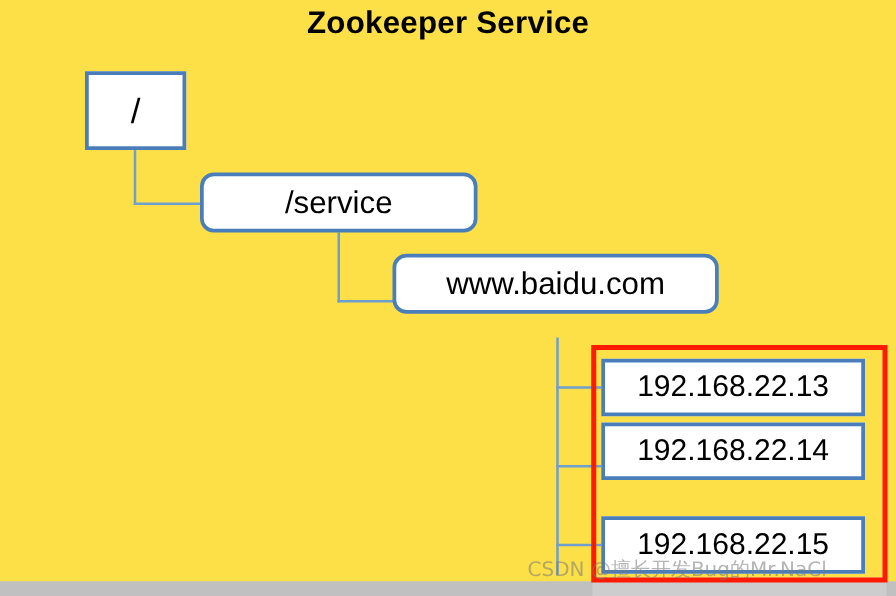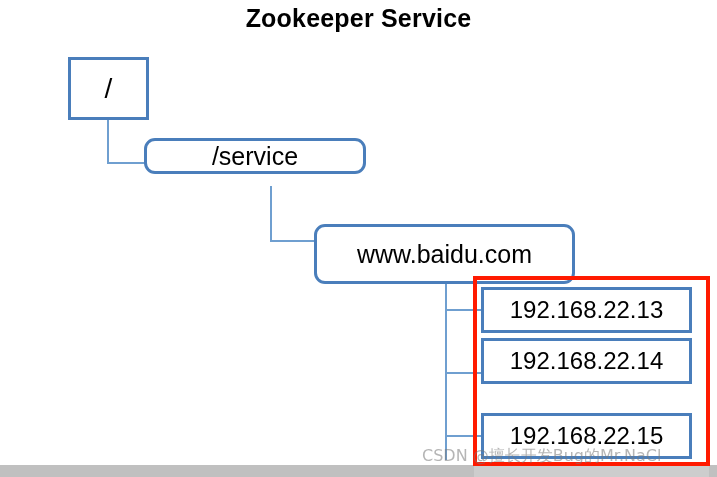--- a/index.html
+++ b/index.html
@@ -10,21 +10,21 @@
     width: 717px;
     height: 477px;
     background: #cdcdcd;
     font-family: "Liberation Sans", sans-serif;
     overflow: hidden;
   }
   #canvas {
     position: relative;
     width: 717px;
     height: 477px;
-    background: #ffffff;
+    background: #fde047;
     overflow: hidden;
   }
   
   .bottom-strip {
     position: absolute;
     left: 0;
     bottom: 0;
     width: 717px;
     height: 12px;
     background: #c0c0c0;
@@ -56,30 +56,30 @@
     border-radius: 11px;
   }
   .node-root {
     left: 68px;
     top: 57px;
     width: 81px;
     height: 63px;
     font-size: 28px;
   }
   .node-service {
-    left: 144px;
+    left: 160px;
     top: 138px;
     width: 222px;
-    height: 36px;
+    height: 48px;
   }
   .node-baidu {
     left: 314px;
-    top: 224px;
+    top: 203px;
     width: 261px;
-    height: 60px;
+    height: 48px;
   }
   .node-ip {
     left: 481px;
     width: 211px;
     height: 46px;
     border-width: 3px;
     font-size: 24px;
   }
   .ip-0 { top: 287px; }
   .ip-1 { top: 338px; }

